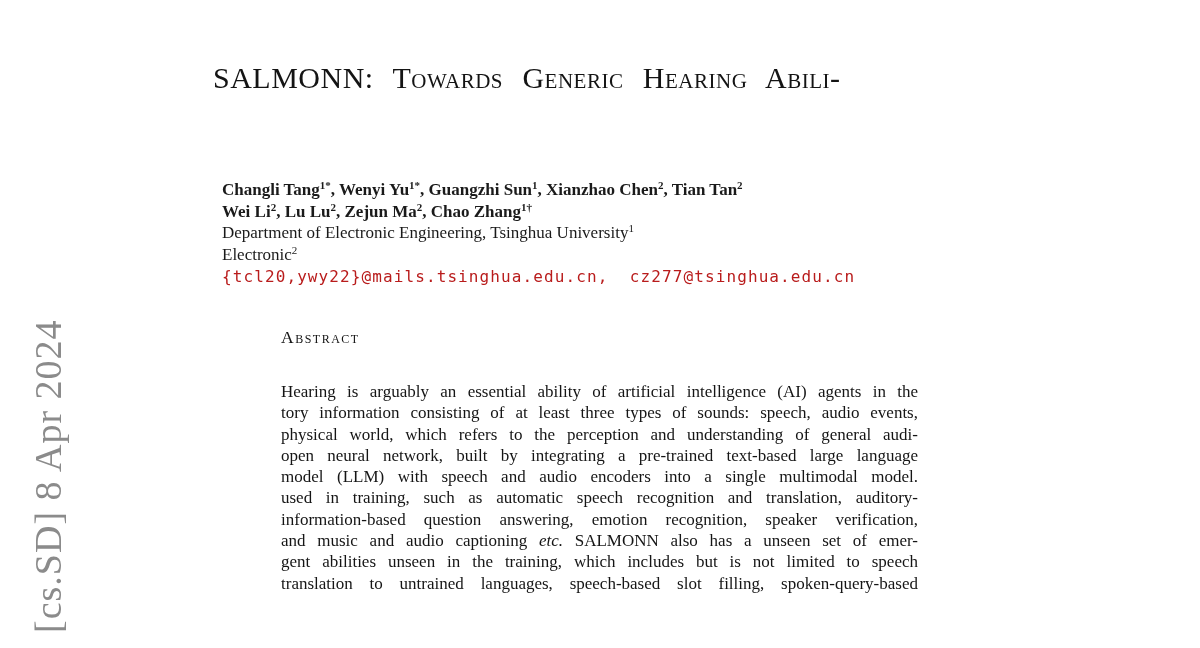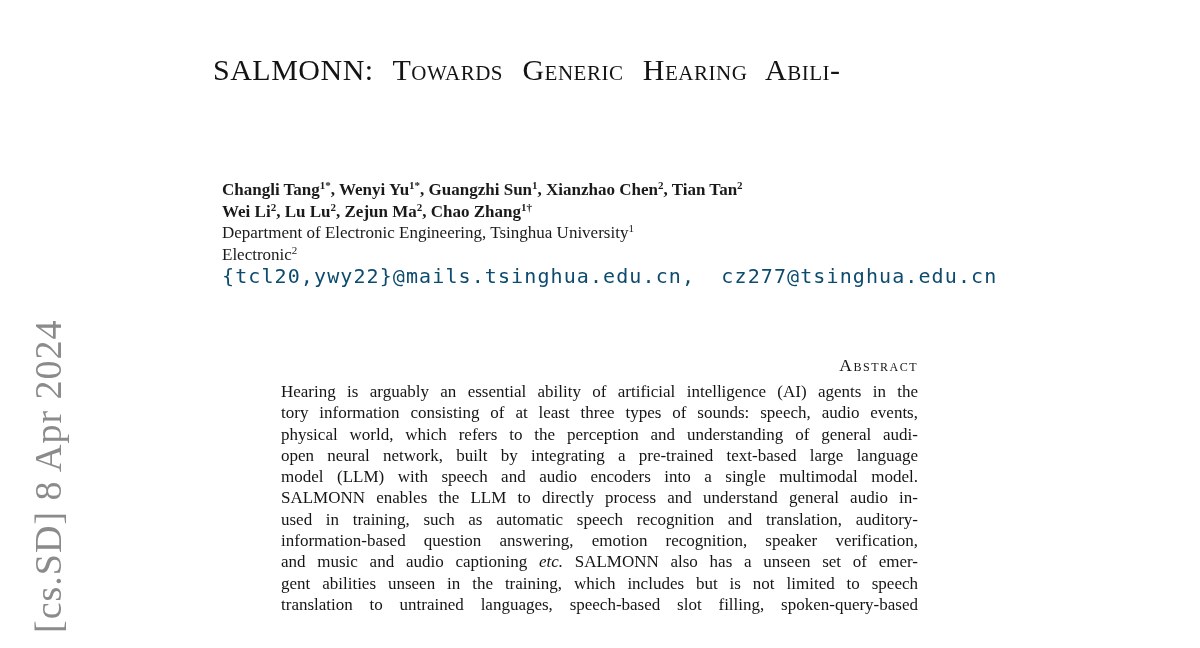--- a/index.html
+++ b/index.html
@@ -39,21 +39,21 @@
     top: 51px;
     width: 790px;
     margin: 0;
     font-weight: normal;
     font-variant: small-caps;
     font-size: 30px;
     line-height: 37px;
     letter-spacing: 0.5px;
     color: #141414;
   }
-  .title .t-line { display: block; }
+  .title .t-line { display: block; margin-top: 8px; }
   .title .t1 { word-spacing: 0.38em; }
 
   
   .authors {
     position: absolute;
     left: 222px;
     top: 163px;
     width: 720px;
     font-size: 17px;
     line-height: 21.7px;
@@ -64,33 +64,33 @@
   .a-line.bold { font-weight: bold; }
   .a-line sup {
     font-size: 11px;
     line-height: 0;
     position: relative;
     top: -6px;
     vertical-align: baseline;
   }
   .a-line.email {
     font-family: "DejaVu Sans Mono", "Liberation Mono", monospace;
-    font-size: 20px;
+    font-size: 16px;
     letter-spacing: 1.1px;
-    color: #0c4a6e;
+    color: #b91c1c;
     white-space: pre;
   }
 
   
   .abstract-heading {
     position: absolute;
     left: 281px;
-    top: 356px;
+    top: 328px;
     width: 637px;
-    text-align: right;
+    text-align: left;
     font-variant: small-caps;
     font-size: 17.5px;
     line-height: 18px;
     letter-spacing: 1.5px;
     color: #141414;
   }
   .abstract-body {
     position: absolute;
     left: 281px;
     top: 381px;
@@ -129,21 +129,20 @@
   </div>
 
   <div class="abstract-heading">Abstract</div>
 
   <div class="abstract-body" id="abstract-body">
       <div class="abs-line"><span>Hearing is arguably an essential ability of artificial intelligence (AI) agents in the</span></div>
       <div class="abs-line"><span>tory information consisting of at least three types of sounds: speech, audio events,</span></div>
       <div class="abs-line"><span>physical world, which refers to the perception and understanding of general audi-</span></div>
       <div class="abs-line"><span>open neural network, built by integrating a pre-trained text-based large language</span></div>
       <div class="abs-line"><span>model (LLM) with speech and audio encoders into a single multimodal model.</span></div>
-      <div class="abs-line"><span>SALMONN enables the LLM to directly process and understand general audio in-</span></div>
       <div class="abs-line"><span>used in training, such as automatic speech recognition and translation, auditory-</span></div>
       <div class="abs-line"><span>information-based question answering, emotion recognition, speaker verification,</span></div>
       <div class="abs-line"><span>and music and audio captioning </span><em>etc.</em><span> SALMONN also has a unseen set of emer-</span></div>
       <div class="abs-line"><span>gent abilities unseen in the training, which includes but is not limited to speech</span></div>
       <div class="abs-line"><span>translation to untrained languages, speech-based slot filling, spoken-query-based</span></div>
     </div>
 
 </div>
 
 </body></html>

